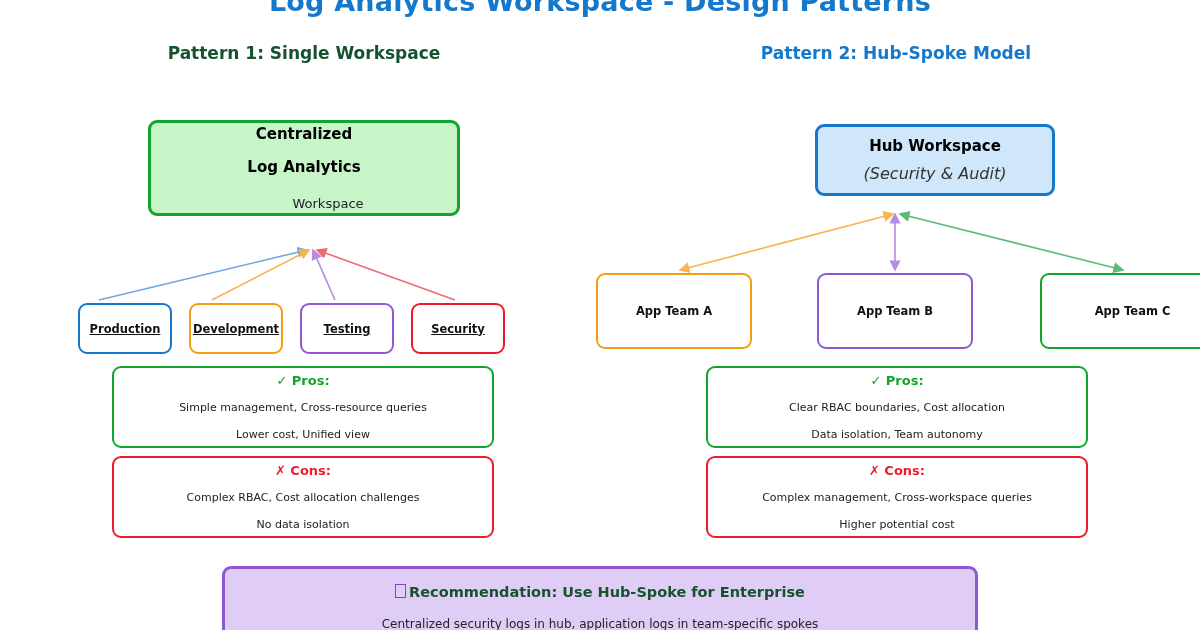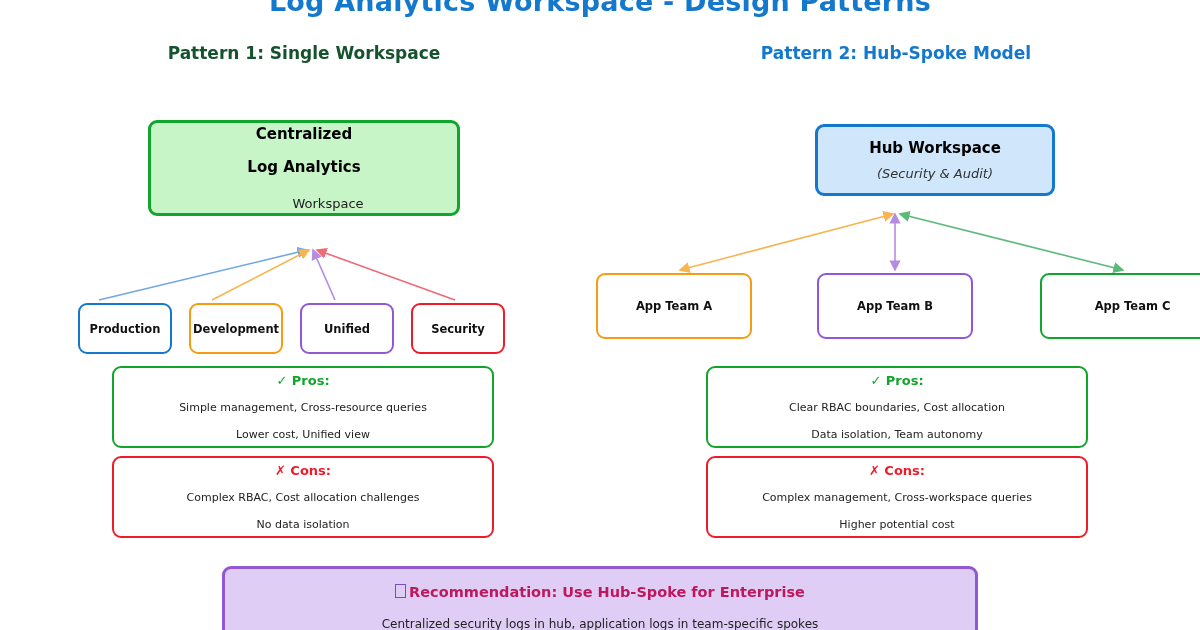--- a/index.html
+++ b/index.html
@@ -66,36 +66,36 @@
   #central-workspace .l3 { font-size: 13px; color: #222; margin-left: 48px; }
 
   
   #hub-workspace {
     left: 803px; top: 124px; width: 240px; height: 72px;
     background: #cfe6fb;
     border: 3px solid #1479cc;
     margin-left: 12px;
   }
   #hub-workspace .l1 { font-size: 15px; font-weight: bold; color: #000; margin-bottom: 9px;}
-  #hub-workspace .l2 { font-size: 13px; font-style: italic; color: #333; }
+  #hub-workspace .l2 { font-size: 16px; font-style: italic; color: #333; }
 
   
   .leafbox {
     top: 303px; width: 94px; height: 51px;
     font-size: 11.5px; font-weight: bold; color: #111;
-    border-width: 2.5px; border-style: solid;
+    border-width: 2.5px; border-style: solid; text-decoration: underline;
   }
   #leaf-production  { left: 78px;  border-color: #1479cc; }
   #leaf-development { left: 189px; border-color: #f59c15; }
   #leaf-testing     { left: 300px; border-color: #9257d3; }
   #leaf-security    { left: 411px; border-color: #ee1c2a; }
 
   
   .spokebox {
-    top: 273px; width: 156px; height: 66px;
+    top: 273px; width: 156px; height: 76px;
     font-size: 11.5px; font-weight: bold; color: #111;
     border-width: 2.5px; border-style: solid;
   }
   #spoke-team-a { left: 596px;  border-color: #f59c15; }
   #spoke-team-b { left: 817px;  border-color: #9257d3; }
   #spoke-team-c { left: 1040px; width: 185px; border-color: #12a52c; }
 
   
   .pcbox {
     border-radius: 9px;
@@ -123,21 +123,21 @@
     left: 222px; top: 566px; width: 756px; height: 72px;
     background: #e0cdf5;
     border: 3px solid #9257d3;
     border-radius: 9px;
     display: flex; flex-direction: column;
     align-items: center; justify-content: flex-start;
     padding-top: 15px;
     text-align: center;
   }
   #recommendation .head {
-    font-size: 14.5px; font-weight: bold; color: #be185d;
+    font-size: 14.5px; font-weight: bold; color: #14532d;
     margin-bottom: 17px; white-space: nowrap;
   }
   #recommendation .sub { font-size: 12px; color: #222; }
   .tofu {
     display: inline-block;
     width: 9px; height: 12px;
     border: 1px solid #7a4bc4;
     vertical-align: -1px;
     margin-right: 3px;
   }
@@ -199,21 +199,21 @@
   <div class="abs pattern-title" id="pattern2-title">Pattern 2: Hub-Spoke Model</div>
 
   <div class="abs nodebox" id="central-workspace">
     <div class="l1">Centralized</div>
     <div class="l2">Log Analytics</div>
     <div class="l3">Workspace</div>
   </div>
 
   <div class="abs nodebox leafbox" id="leaf-production">Production</div>
   <div class="abs nodebox leafbox" id="leaf-development">Development</div>
-  <div class="abs nodebox leafbox" id="leaf-testing">Unified</div>
+  <div class="abs nodebox leafbox" id="leaf-testing">Testing</div>
   <div class="abs nodebox leafbox" id="leaf-security">Security</div>
 
   <div class="abs nodebox" id="hub-workspace">
     <div class="l1">Hub Workspace</div>
     <div class="l2">(Security &amp; Audit)</div>
   </div>
 
   <div class="abs nodebox spokebox" id="spoke-team-a">App Team A</div>
   <div class="abs nodebox spokebox" id="spoke-team-b">App Team B</div>
   <div class="abs nodebox spokebox" id="spoke-team-c">App Team C</div>

